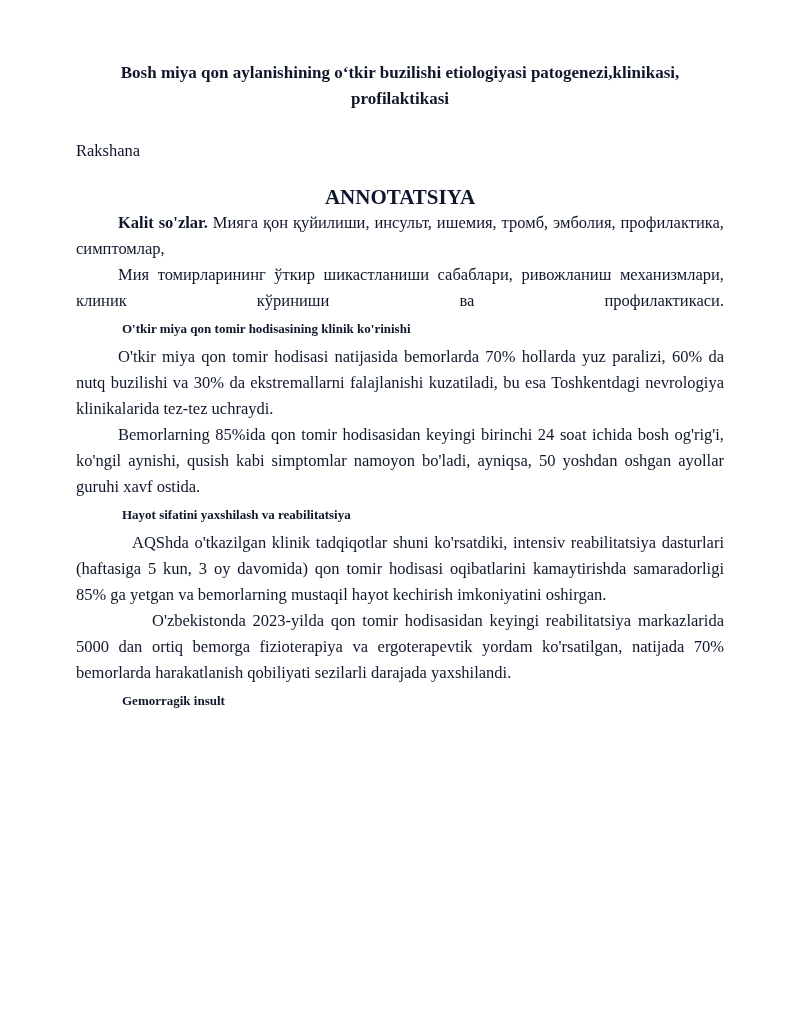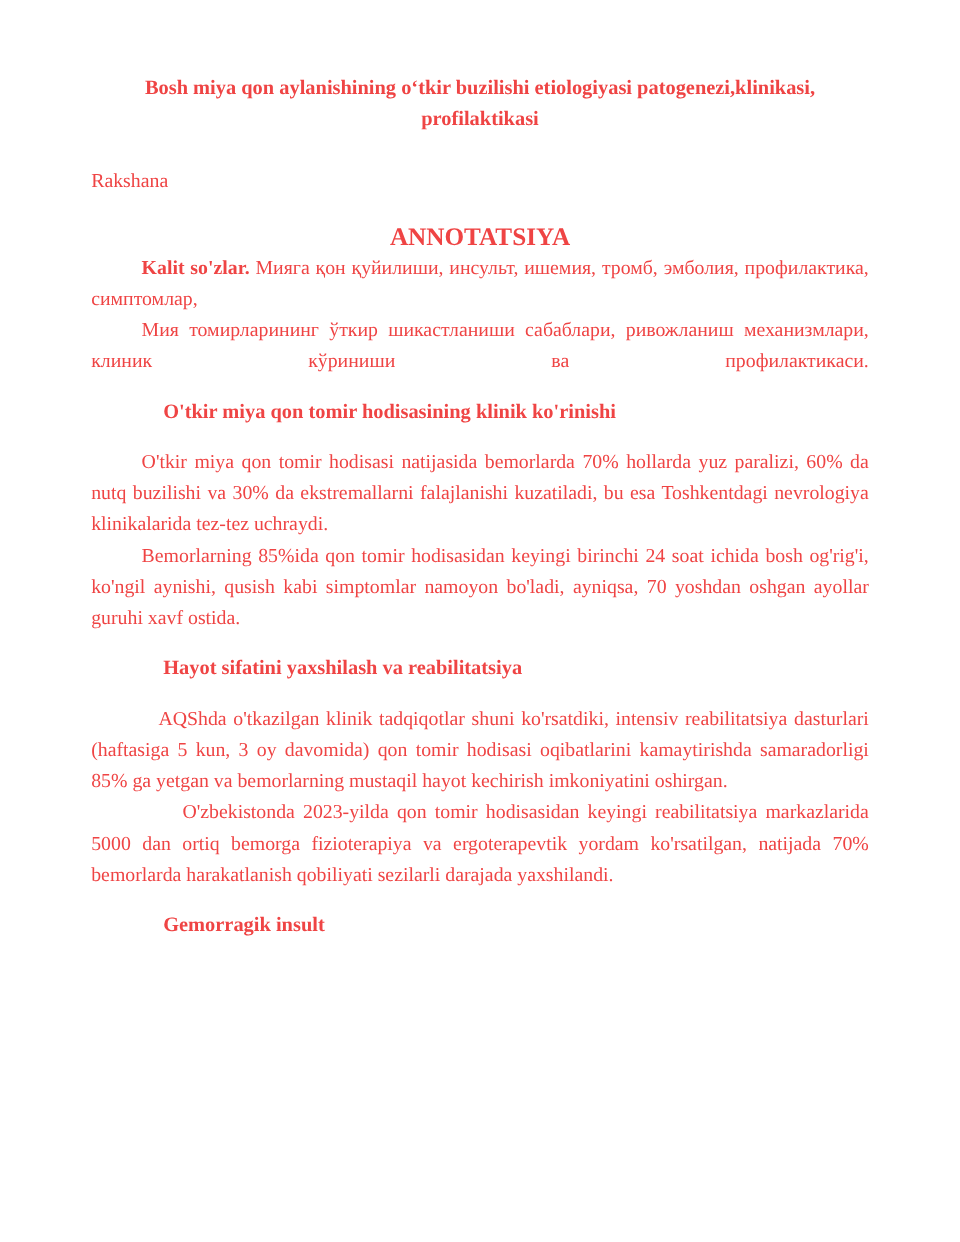--- a/index.html
+++ b/index.html
@@ -13,21 +13,21 @@
     overflow: hidden;
   }
   .page {
     box-sizing: border-box;
     width: 800px;
     height: 1035px;
     padding: 60px 76px 0 76px;
     font-family: "Liberation Serif", "DejaVu Serif", serif;
     font-size: 16.5px;
     line-height: 26px;
-    color: #ef4444;
+    color: #0f172a;
     background: #ffffff;
   }
   .doc-title {
     margin: 0;
     font-size: 17px;
     font-weight: bold;
     text-align: center;
     line-height: 26px;
   }
   .author-line {
@@ -51,22 +51,22 @@
   }
   .ind-a { text-indent: 42px; }
   .ind-b { text-indent: 56px; }
   .ind-c { text-indent: 76px; }
   .mt-par  { margin-top: 14px; }
   .mt-kw   { margin-top: 20px; }
   .mt-sec1 { margin-top: 42px; }
   .mt-sec  { margin-top: 14px; }
   .mt-sm   { margin-top: 12px; }
   h3.section-heading {
-    margin: 16px;
-    font-size: 17px;
+    margin: 2px;
+    font-size: 13px;
     font-weight: bold;
     text-indent: 44px;
     line-height: 26px;
   }
   .kw-label { font-weight: bold; }
 </style>
 </head>
 <body>
 
 <div class="page">
@@ -78,21 +78,21 @@
   <h2 class="annotation-heading">ANNOTATSIYA</h2>
 
   <p class="body-par ind-a mt-kw"><span class="kw-label">Kalit so'zlar.</span><span> Мияга қон қуйилиши, инсульт, ишемия, тромб, эмболия, профилактика, симптомлар,</span></p>
 
   <p class="body-par just-all ind-a">Мия томирларининг ўткир шикастланиши сабаблари, ривожланиш механизмлари, клиник кўриниши ва профилактикаси.</p>
 
   <h3 class="section-heading mt-sec1">O'tkir miya qon tomir hodisasining klinik ko'rinishi</h3>
 
   <p class="body-par ind-a">O'tkir miya qon tomir hodisasi natijasida bemorlarda 70% hollarda yuz paralizi, 60% da nutq buzilishi va 30% da ekstremallarni falajlanishi kuzatiladi, bu esa Toshkentdagi nevrologiya klinikalarida tez-tez uchraydi.</p>
 
-  <p class="body-par ind-a mt-par">Bemorlarning 85%ida qon tomir hodisasidan keyingi birinchi 24 soat ichida bosh og'rig'i, ko'ngil aynishi, qusish kabi simptomlar namoyon bo'ladi, ayniqsa, 70 yoshdan oshgan ayollar guruhi  xavf ostida.</p>
+  <p class="body-par ind-a mt-par">Bemorlarning 85%ida qon tomir hodisasidan keyingi birinchi 24 soat ichida bosh og'rig'i, ko'ngil aynishi, qusish kabi simptomlar namoyon bo'ladi, ayniqsa, 50 yoshdan oshgan ayollar guruhi  xavf ostida.</p>
 
 
   <h3 class="section-heading mt-sec">Hayot sifatini yaxshilash va reabilitatsiya</h3>
 
   <p class="body-par ind-b">AQShda o'tkazilgan klinik tadqiqotlar shuni ko'rsatdiki,  intensiv reabilitatsiya dasturlari (haftasiga 5 kun, 3 oy davomida)  qon tomir hodisasi oqibatlarini kamaytirishda samaradorligi 85% ga yetgan va bemorlarning mustaqil hayot kechirish imkoniyatini oshirgan.</p>
 
   <p class="body-par ind-c mt-sm">O'zbekistonda 2023-yilda qon tomir hodisasidan keyingi reabilitatsiya markazlarida 5000 dan ortiq bemorga fizioterapiya va ergoterapevtik yordam ko'rsatilgan, natijada 70% bemorlarda harakatlanish qobiliyati sezilarli darajada yaxshilandi.</p>
 
 
   <h3 class="section-heading mt-sec">Gemorragik insult</h3>

